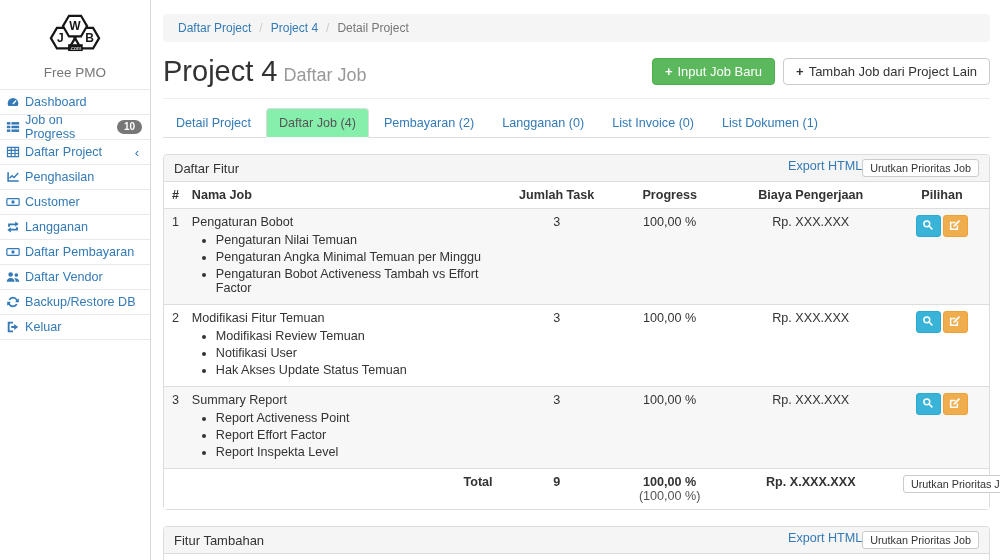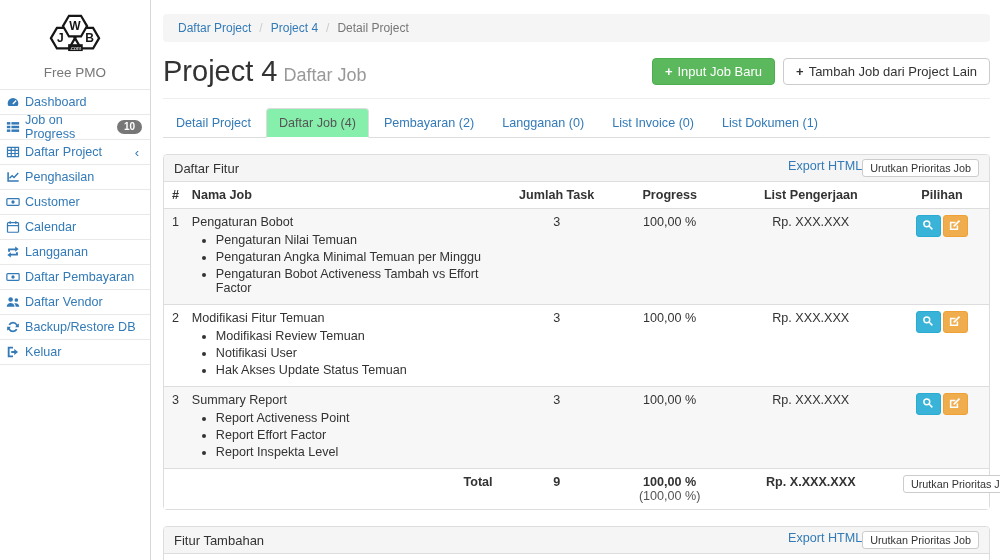--- a/index.html
+++ b/index.html
@@ -165,32 +165,20 @@
         </li>
         <li>
           <a href="#">
             <span class="micon">
               <svg viewBox="0 0 16 16">
                 <rect x="1" y="4.2" width="14" height="7.6" rx="1" fill="none" stroke="currentColor" stroke-width="1.4"></rect>
                 <circle cx="8" cy="8" r="1.9" fill="currentColor"></circle>
               </svg>
             </span>
             <span>Customer</span>
-          </a>
-        </li>
-        <li>
-          <a href="#">
-            <span class="micon">
-              <svg viewBox="0 0 16 16">
-                <rect x="1.7" y="3" width="12.6" height="11" rx="1" fill="none" stroke="currentColor" stroke-width="1.4"></rect>
-                <path d="M1.7 6.4h12.6" stroke="currentColor" stroke-width="1.4"></path>
-                <path d="M4.8 1.4v3M11.2 1.4v3" stroke="currentColor" stroke-width="1.6"></path>
-              </svg>
-            </span>
-            <span>Calendar</span>
           </a>
         </li>
         <li>
           <a href="#">
             <span class="micon">
               <svg viewBox="0 0 16 16" fill="currentColor">
                 <path d="M10.5 1.8 14.5 4.7 10.5 7.6V6H4.6v1.8H2.4V4h8.1zM5.5 14.2 1.5 11.3 5.5 8.4V10h5.9V8.2h2.2V12H5.5z"></path>
               </svg>
             </span>
             <span>Langganan</span>
@@ -309,21 +297,21 @@
               <col class="c3">
               <col class="c4">
               <col class="c5">
             </colgroup>
             <thead>
               <tr>
                 <th class="l">#</th>
                 <th class="l">Nama Job</th>
                 <th>Jumlah Task</th>
                 <th>Progress</th>
-                <th>List Pengerjaan</th>
+                <th>Biaya Pengerjaan</th>
                 <th>Pilihan</th>
               </tr>
             </thead>
             <tbody>
               <tr class="odd">
                 <td class="l">1</td>
                 <td class="l">
                   <div>Pengaturan Bobot</div>
                   <ul class="subtasks">
                     <li>Pengaturan Nilai Temuan</li>

